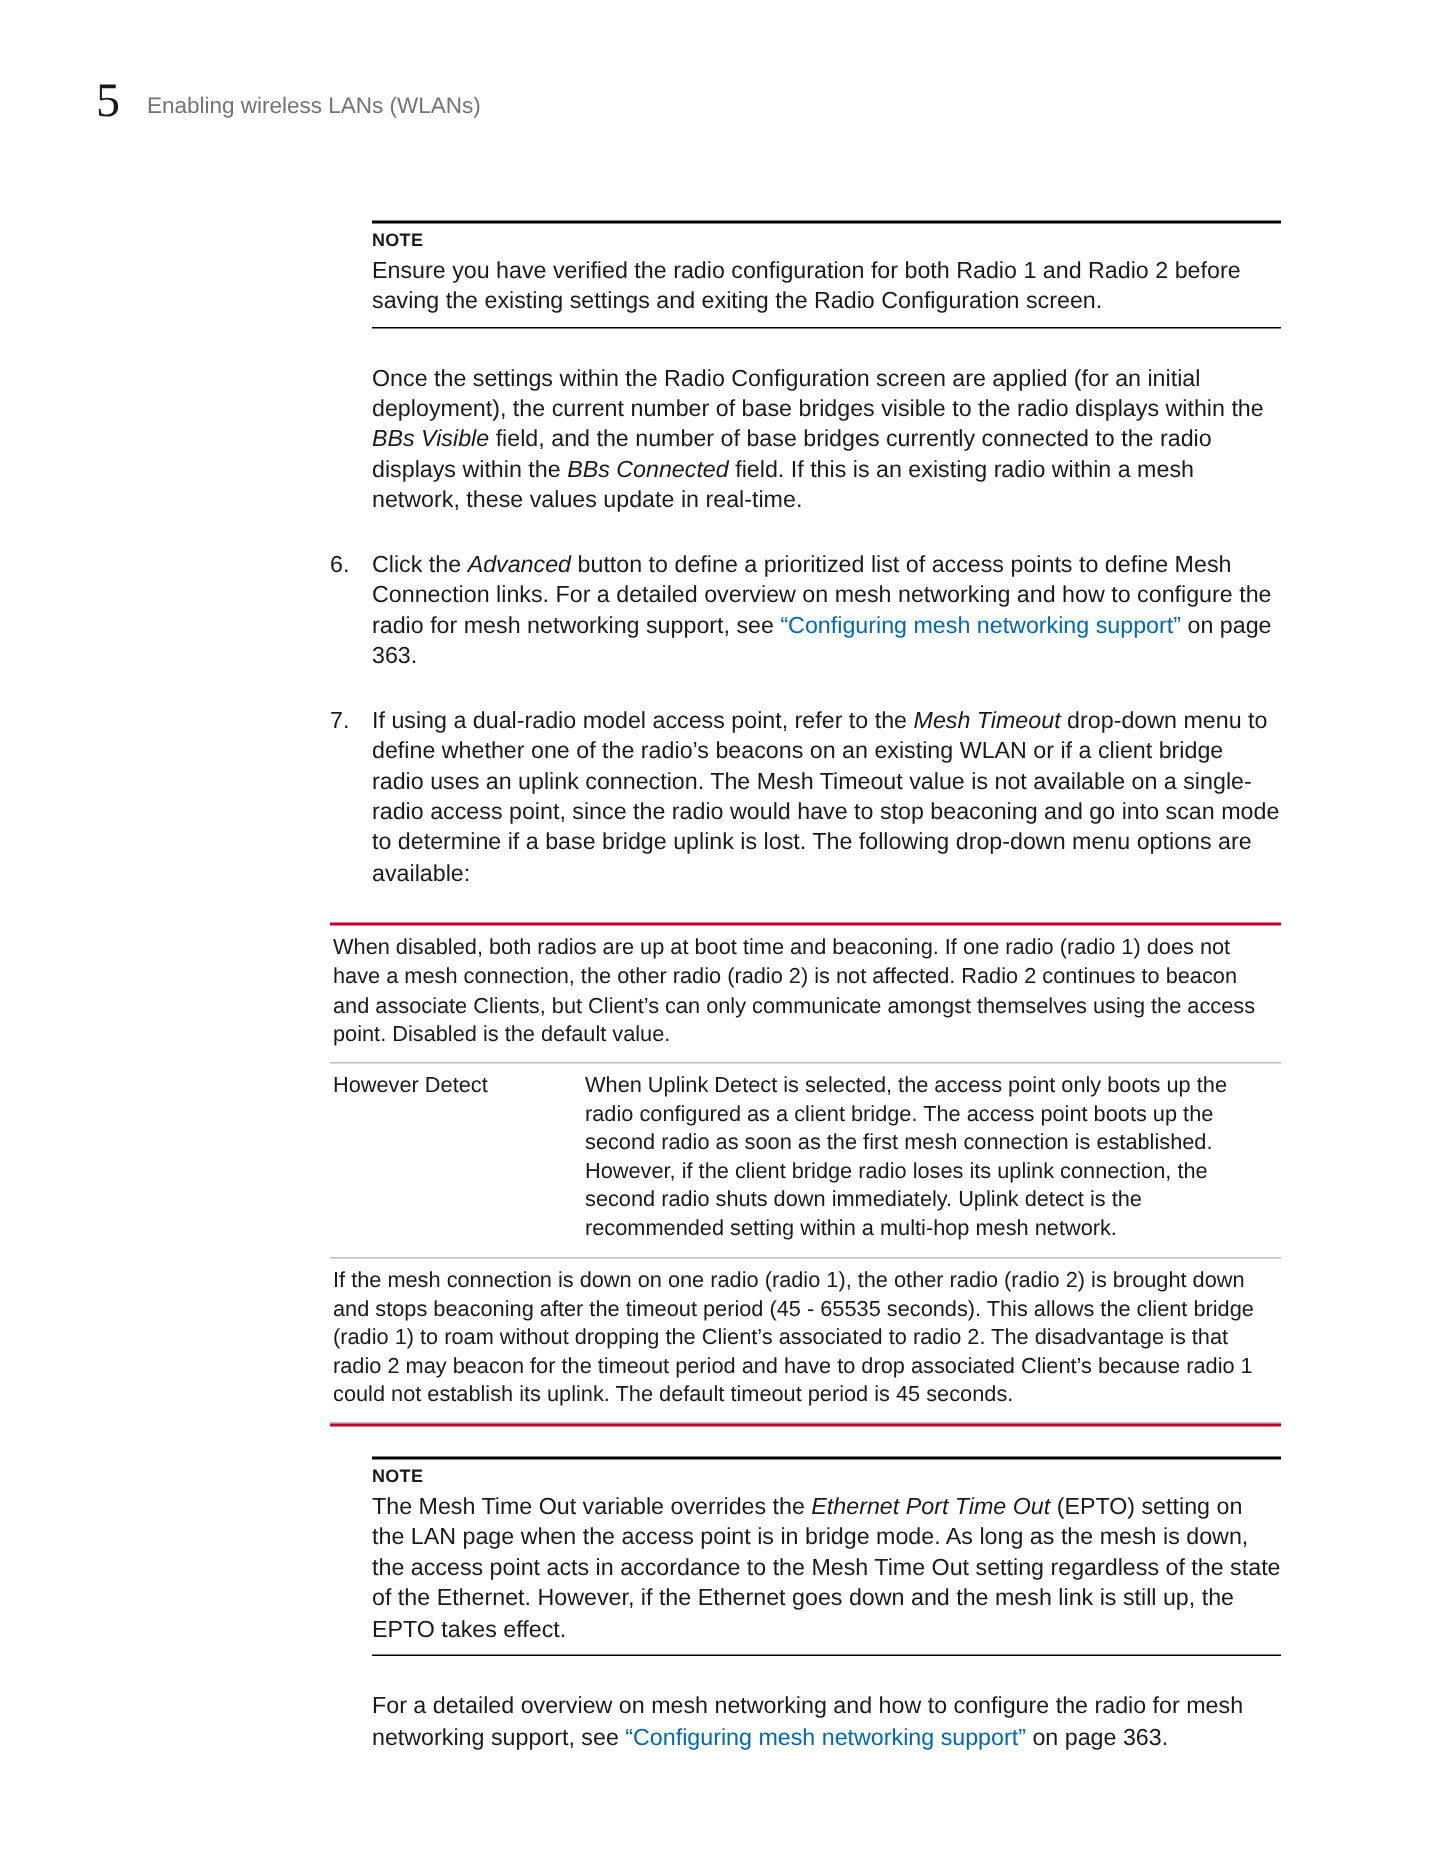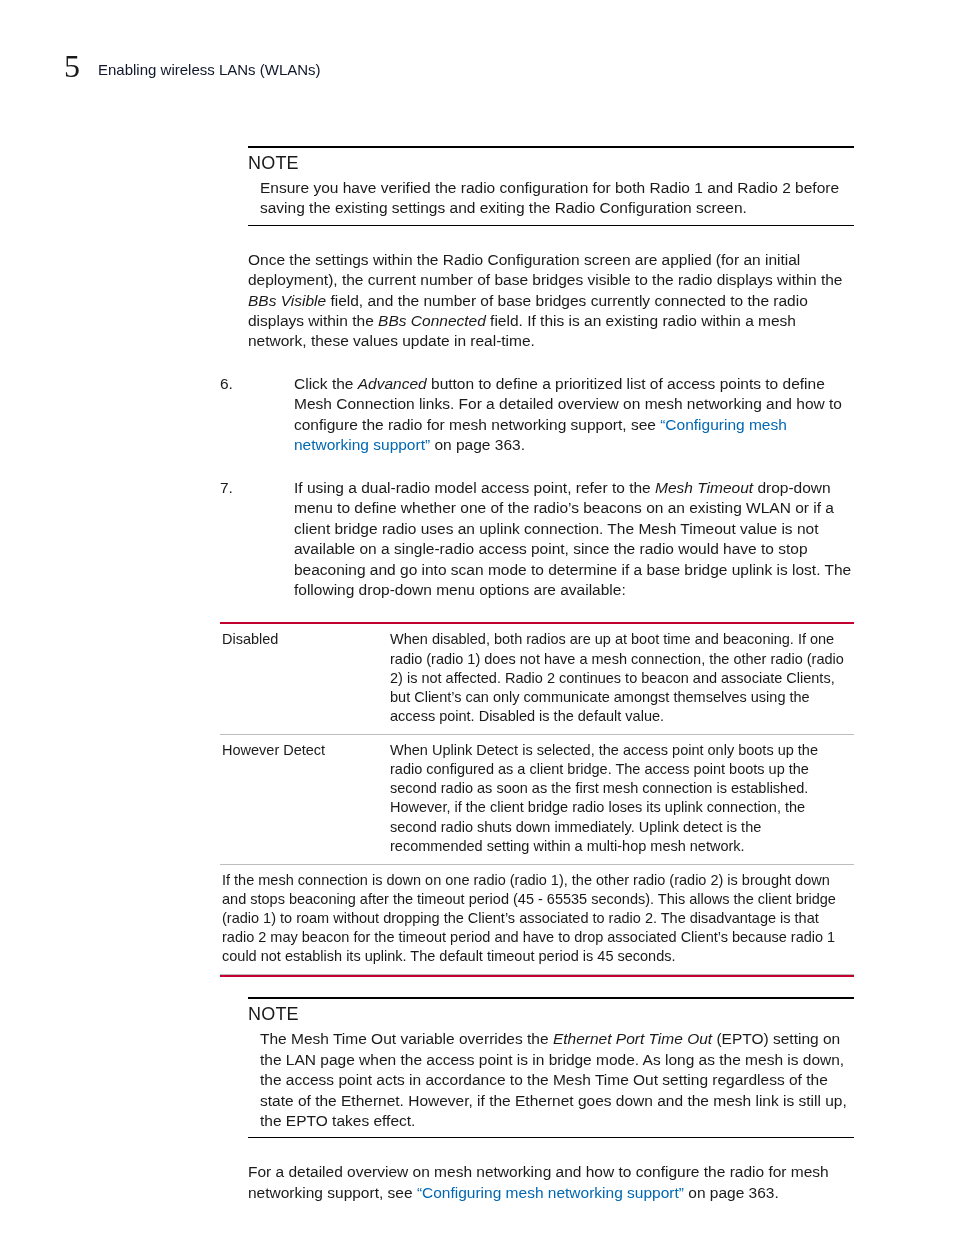--- a/index.html
+++ b/index.html
@@ -29,63 +29,63 @@
     margin-bottom: 64px;
   }
   .chapter-num {
     font-family: Georgia, "Times New Roman", serif;
     font-size: 32px;
     font-weight: 400;
     line-height: 1;
   }
   .running-title {
     font-size: 15px;
-    color: #0f172a;
+    color: #737373;
     position: relative;
     top: -2px;
   }
 
   .body-col {
     margin-left: 184px;   
     margin-right: 10px;
   }
 
   
   .note-rule-top {
     border-top: 2.5px solid #000;
     margin: 0;
   }
   .note-label {
     font-family: Arial, Helvetica, sans-serif;
-    font-weight: 400;
-    font-size: 18px;
+    font-weight: 700;
+    font-size: 12px;
     margin: 4px 0 2px 0;
     letter-spacing: .2px;
   }
   .note-body {
-    margin: 0 0 6px 12px;
+    margin: 0 0 6px 0;
   }
   .note-rule-bot {
     border-top: 1px solid #000;
     margin: 4px 0 24px 0;
   }
 
   p.para { margin: 0 0 22px 0; }
 
   .step {
     display: flex;
     margin: 0 0 22px 0;
     margin-left: -28px;
   }
   .step .num {
     width: 28px;
     flex: 0 0 28px;
     text-align: left;
   }
-  .step .txt { flex: 1 1 auto; margin-left: 46px; }
+  .step .txt { flex: 1 1 auto; }
 
   a.xref {
     color: #0067b3;
     text-decoration: none;
   }
 
   em, .ital { }
 
   
   .opts {
@@ -146,21 +146,20 @@
       <div class="num">7.</div>
       <div class="txt">
         <span>If using a dual-radio model access point, refer to the </span><em>Mesh Timeout</em><span> drop-down menu to define whether one of the radio’s beacons on an existing WLAN or if a client bridge radio uses an uplink connection. The Mesh Timeout value is not available on a single-radio access point, since the radio would have to stop beaconing and go into scan mode to determine if a base bridge uplink is lost. The following drop-down menu options are available:</span>
       </div>
     </div>
 
     <div class="opts">
       <div class="opts-rule-top"></div>
 
       <div class="opts-row">
-        <div class="opts-term">Disabled</div>
         <div class="opts-desc">When disabled, both radios are up at boot time and beaconing. If one radio (radio 1) does not have a mesh connection, the other radio (radio 2) is not affected. Radio 2 continues to beacon and associate Clients, but Client’s can only communicate amongst themselves using the access point. Disabled is the default value.</div>
       </div>
       <div class="opts-row">
         <div class="opts-term">However Detect</div>
         <div class="opts-desc">When Uplink Detect is selected, the access point only boots up the radio configured as a client bridge. The access point boots up the second radio as soon as the first mesh connection is established. However, if the client bridge radio loses its uplink connection, the second radio shuts down immediately. Uplink detect is the recommended setting within a multi-hop mesh network.</div>
       </div>
       <div class="opts-row">
         <div class="opts-desc">If the mesh connection is down on one radio (radio 1), the other radio (radio 2) is brought down and stops beaconing after the timeout period (45 - 65535 seconds). This allows the client bridge (radio 1) to roam without dropping the Client’s associated to radio 2. The disadvantage is that radio 2 may beacon for the timeout period and have to drop associated Client’s because radio 1 could not establish its uplink. The default timeout period is 45 seconds.</div>
       </div>
 

